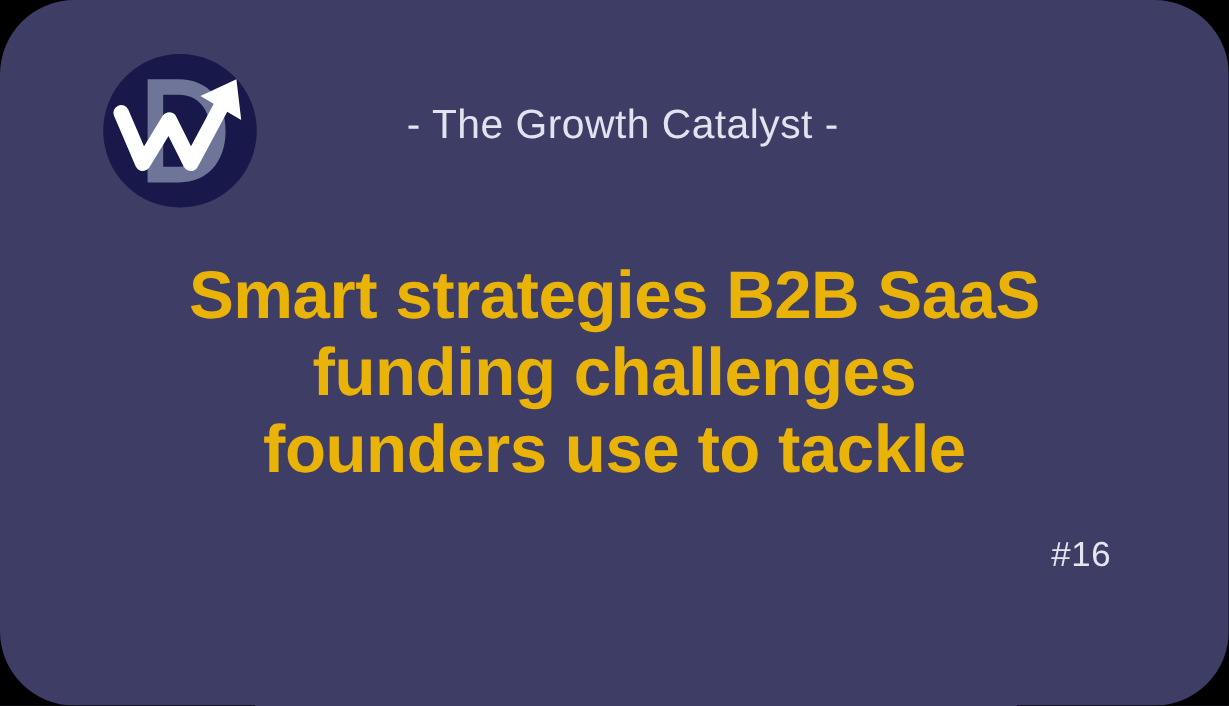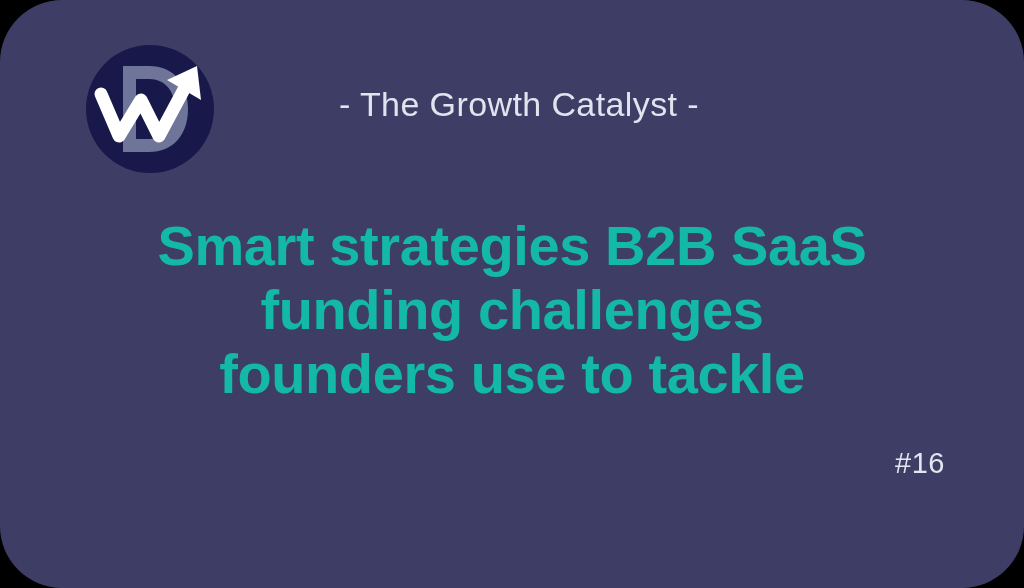--- a/index.html
+++ b/index.html
@@ -48,32 +48,32 @@
     padding-left: 14px;
   }
 
   
   #headline {
     position: absolute;
     left: 112px;
     top: 214px;
     width: 800px;
     text-align: center;
-    color: #14b8a6;
+    color: #eab308;
     font-size: 56px;
     font-weight: 700;
     line-height: 64px;
     letter-spacing: -0.4px;
   }
   #headline .hl-line { display: block; white-space: nowrap; }
 
   
   #issue-number {
     position: absolute;
-    right: 79px;
+    right: 98px;
     top: 446px;
     font-size: 29px;
     font-weight: 400;
     color: #e4e5f0;
     letter-spacing: 0.5px;
     line-height: 34px;
   }
 </style>
 </head>
 <body>

